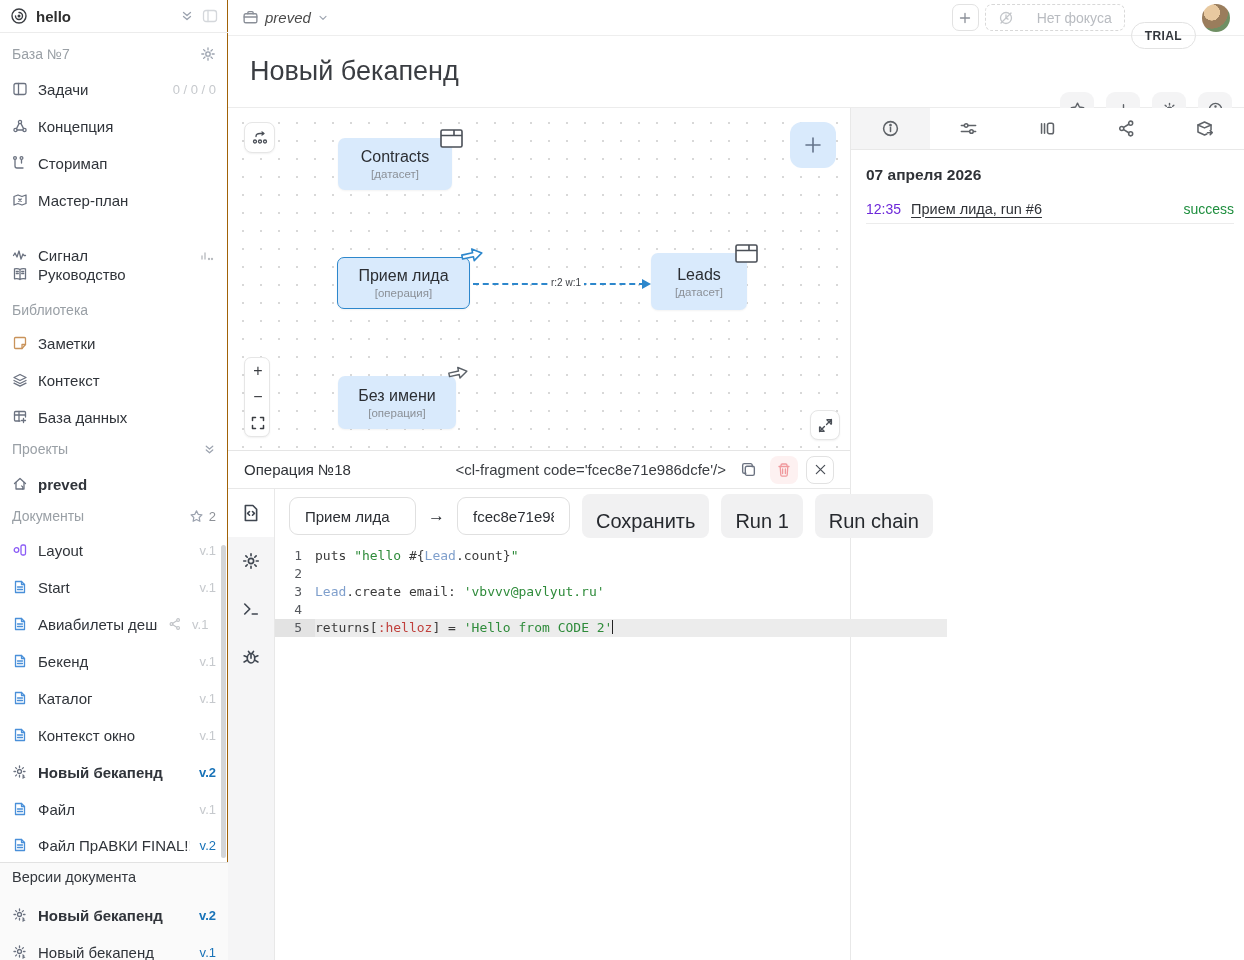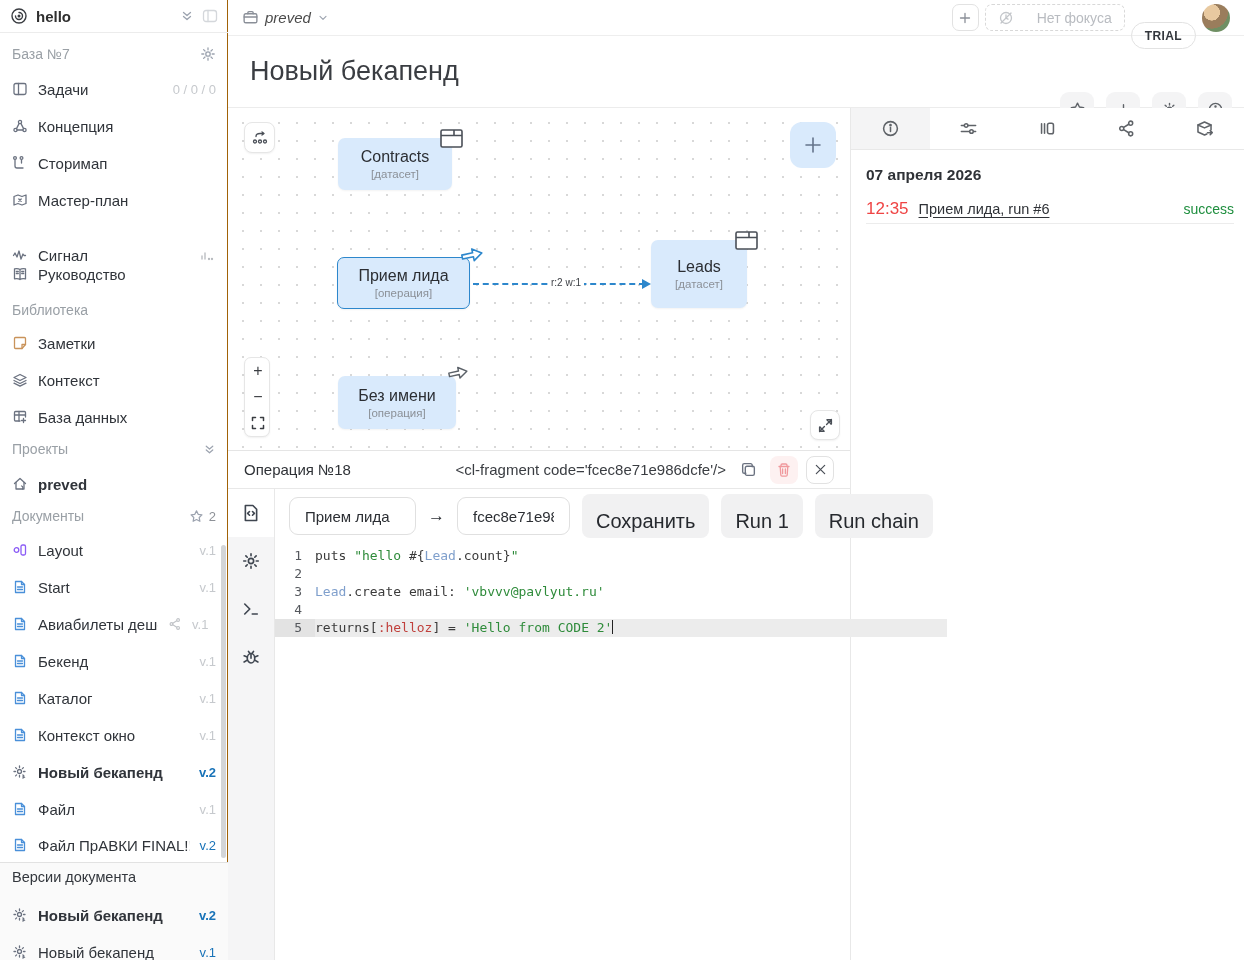--- a/index.html
+++ b/index.html
@@ -54,21 +54,21 @@
   .edge-head { position:absolute; left:414px; top:171px; width:0; height:0; border-left:9px solid #2d87cc; border-top:5px solid transparent; border-bottom:5px solid transparent; }
   .edge-label { position:absolute; left:312px; top:169px; background:#fff; padding:0 3px; font-size:10px; color:#3c3f44;margin-left:8px; }
 
   
   #rpanel { position:absolute; left:850px; top:108px; width:394px; height:852px; border-left:1px solid #e8e8e8; background:#fff; }
   #rtabs { display:flex; height:42px; border-bottom:1px solid #e8e8e8; }
   .rtab { flex:1; display:flex; align-items:center; justify-content:center; color:#5f6368; cursor:pointer; }
   .rtab.active { background:#f4f4f5; }
   #r-date { position:absolute; left:15px; top:58px; font-size:15.5px; font-weight:700; color:#2f3237; }
   #run-row { position:absolute; left:15px; top:86px; width:368px; height:30px; display:flex; align-items:center; gap:10px; border-bottom:1px solid #ececec; }
-  #run-row .time { font-size:17px; color:#ef4444; }
+  #run-row .time { font-size:14px; color:#6d28d9; }
   #run-row .link { font-size:14.5px; color:#2f3237; text-decoration:underline; text-underline-offset:3px; cursor:pointer; flex:1; }
   #run-row .status { font-size:14px; color:#1e8e3e; }
 
   
   #bpanel { position:absolute; left:228px; top:450px; width:622px; height:510px; border-top:1px solid #e5e5e5; background:#fff; }
   #bp-head { height:38px; display:flex; align-items:center; padding:0 16px; gap:8px; border-bottom:1px solid #e8e8e8; }
   #bp-head .op { font-size:15px; color:#2f3237; }
   #bp-head .frag { margin-left:auto; font-size:15px; color:#3a3d42; }
   .bp-ic-btn { width:28px; height:28px; border-radius:8px; display:flex; align-items:center; justify-content:center; cursor:pointer; }
   #trash-btn { background:#fdf1f1; color:#f0999d; }
@@ -498,21 +498,21 @@
         <svg width="26" height="20" viewBox="0 0 26 20">
             <path d="M3 12 L3 8 L14 8 L14 4 L23 10 L14 16 L14 12 Z" fill="#fff" stroke="#2d87cc" stroke-width="1.6" stroke-linejoin="round" transform="rotate(-12 13 10)"></path>
           </svg>
       </span>
     </div>
 
     <div class="edge"></div>
     <div class="edge-head"></div>
     <div class="edge-label">r:2 w:1</div>
 
-    <div class="node" style="left:423px;top:132px;width:96px;height:68px">
+    <div class="node" style="left:423px;top:145px;width:96px;height:57px">
       <span class="nm">Leads</span>
       <span class="tp">[датасет]</span>
       <span class="badge" style="right:-11px;top:-9px">
         <svg width="23" height="19" viewBox="0 0 23 19">
             <rect x="1" y="1" width="21" height="17" rx="1.5" fill="#fff" stroke="#4a4f57" stroke-width="1.6"></rect>
             <path d="M1 6.5h21M14 1v5.5" stroke="#4a4f57" stroke-width="1.6"></path>
           </svg>
       </span>
     </div>
 

